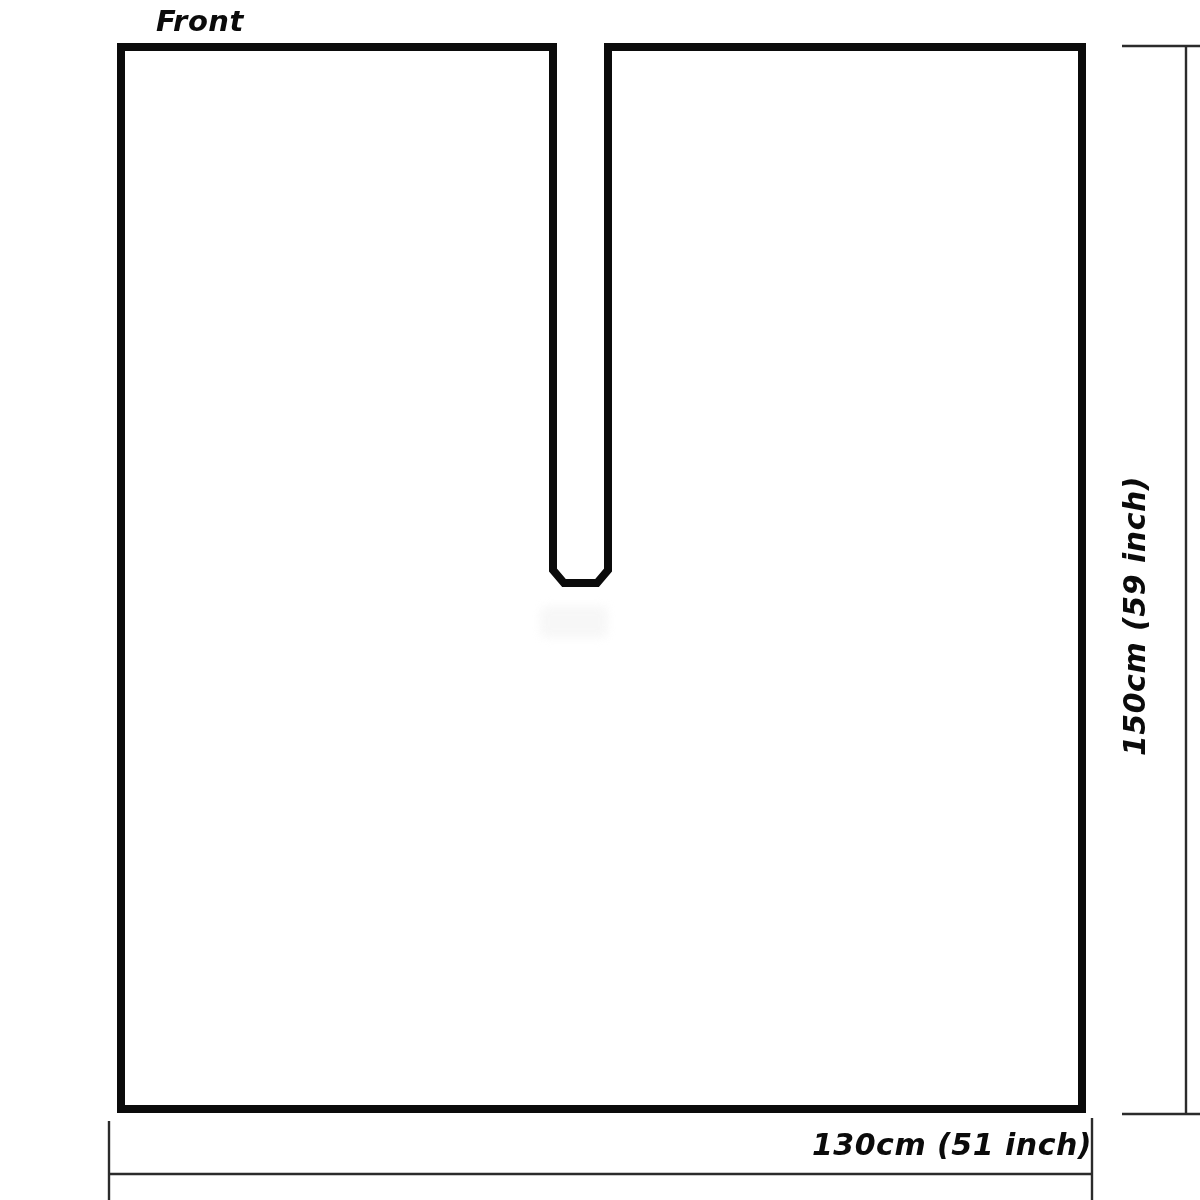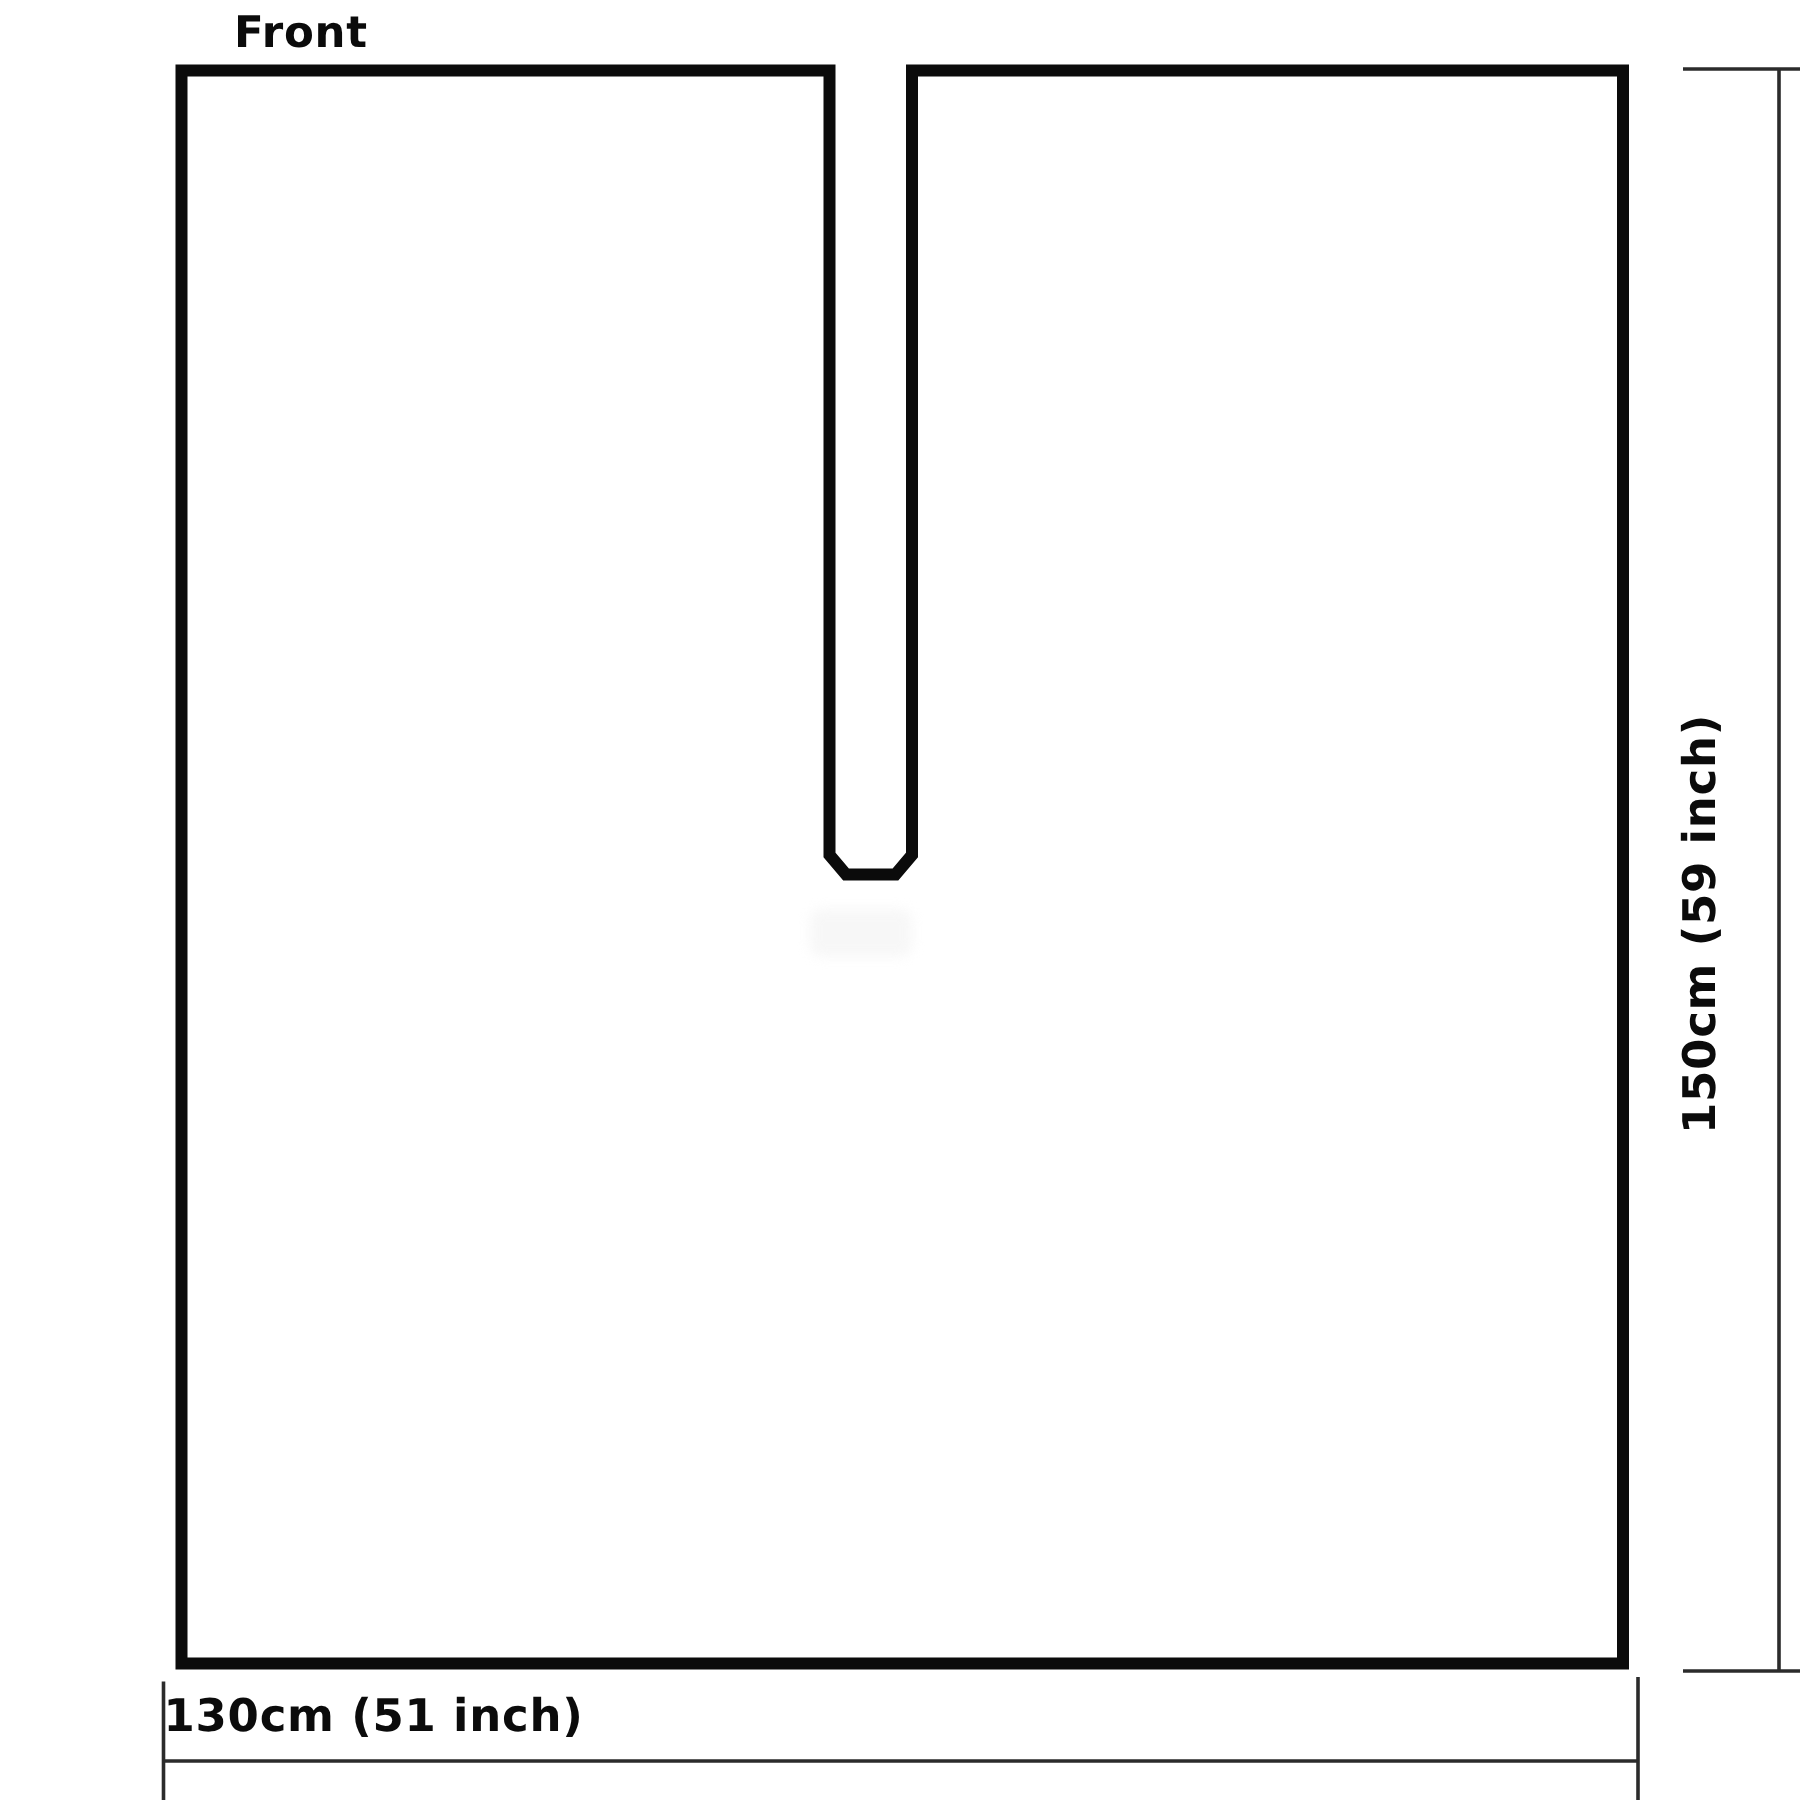--- a/index.html
+++ b/index.html
@@ -14,20 +14,21 @@
     height: 1200px;
     background: var(--background);
     overflow: hidden;
     font-family: "DejaVu Sans", "Liberation Sans", sans-serif;
   }
   .canvas {
     position: relative;
     width: 1200px;
     height: 1188px;
     background: var(--background);
+    font-style: italic;
   }
   .shape-svg {
     position: absolute;
     left: 0;
     top: 0;
     width: 1200px;
     height: 1200px;
   }
   .outline-path {
     fill: var(--background);
@@ -49,21 +50,21 @@
   .front-label {
     left: 156px;
     top: 4px;
     font-size: 29px;
     letter-spacing: 0.5px;
   }
   .width-label {
     left: 109px;
     width: 983px;
     top: 1127px;
-    text-align: left;
+    text-align: right;
     font-size: 30px;
     letter-spacing: 0.5px;
   }
   .height-label-anchor {
     position: absolute;
     left: 1134px;
     top: 616px;
     width: 0;
     height: 0;
   }

